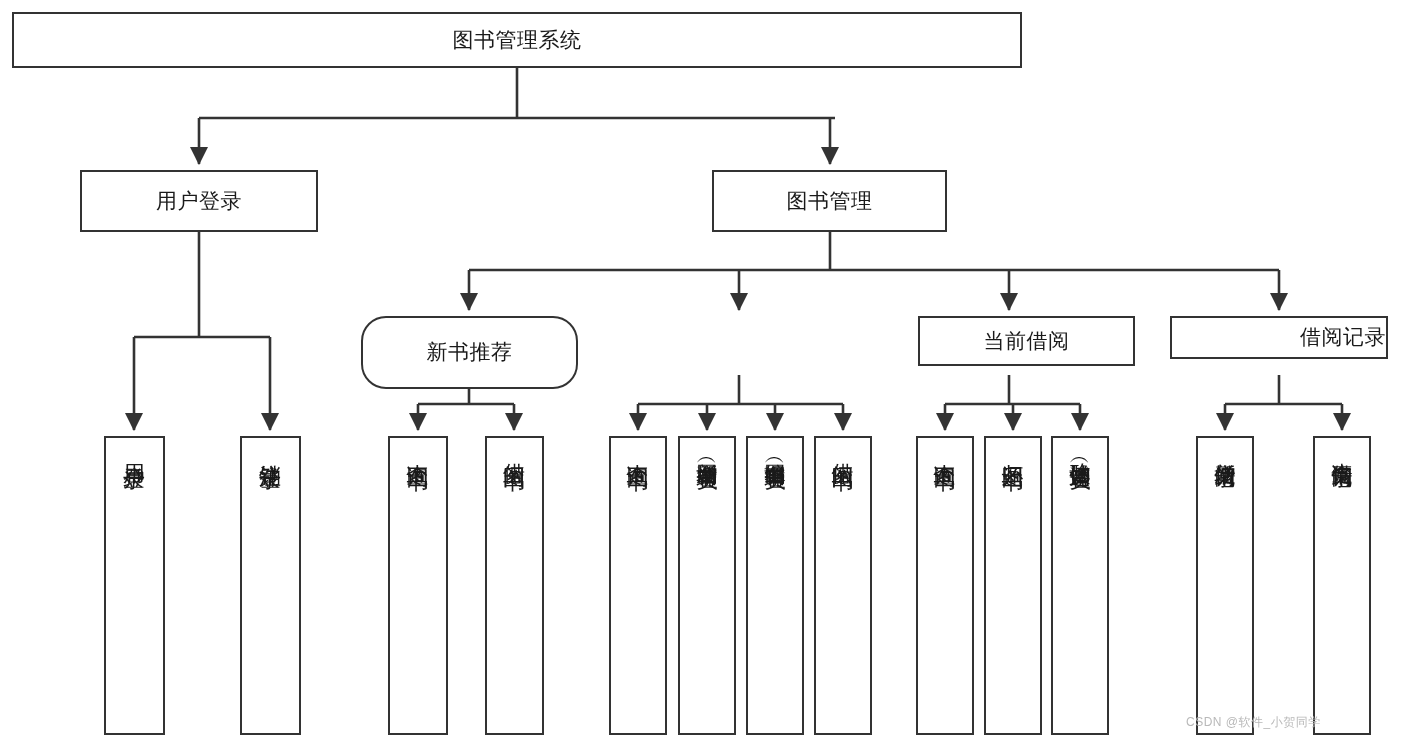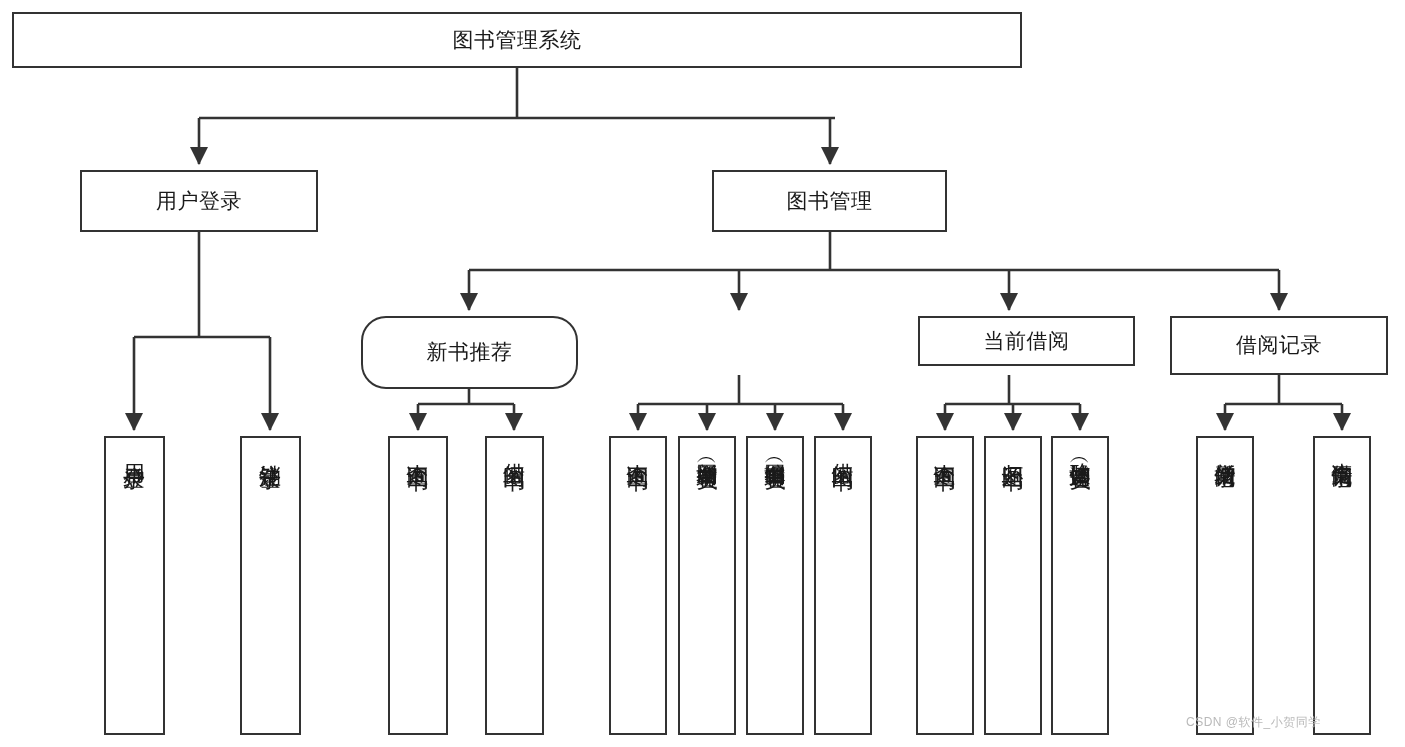--- a/index.html
+++ b/index.html
@@ -141,21 +141,21 @@
   <div class="node h" style="left: 712px; top: 170px; width: 235px; height: 62px;">
     <span class="lbl">图书管理</span>
   </div>
 
   <div class="node h" style="left: 361px; top: 316px; width: 217px; height: 73px; border-radius: 25px;">
     <span class="lbl">新书推荐</span>
   </div>
   <div class="node h" style="left: 901px; top: 316px; width: 217px; height: 50px; margin-left: 17px;">
     <span class="lbl">当前借阅</span>
   </div>
-  <div class="node h" style="left: 1170px; top: 316px; width: 218px; height: 59px;">
+  <div class="node h" style="left: 1170px; top: 316px; width: 218px; height: 43px; justify-content: flex-end;">
     <span class="lbl">借阅记录</span>
   </div>
 
   <div class="node v" style="left: 104px; top: 436px; width: 61px; height: 299px;">
     <span class="lbl">用户登录</span>
   </div>
   <div class="node v" style="left: 240px; top: 436px; width: 61px; height: 299px;">
     <span class="lbl">注销登录</span>
   </div>
 

